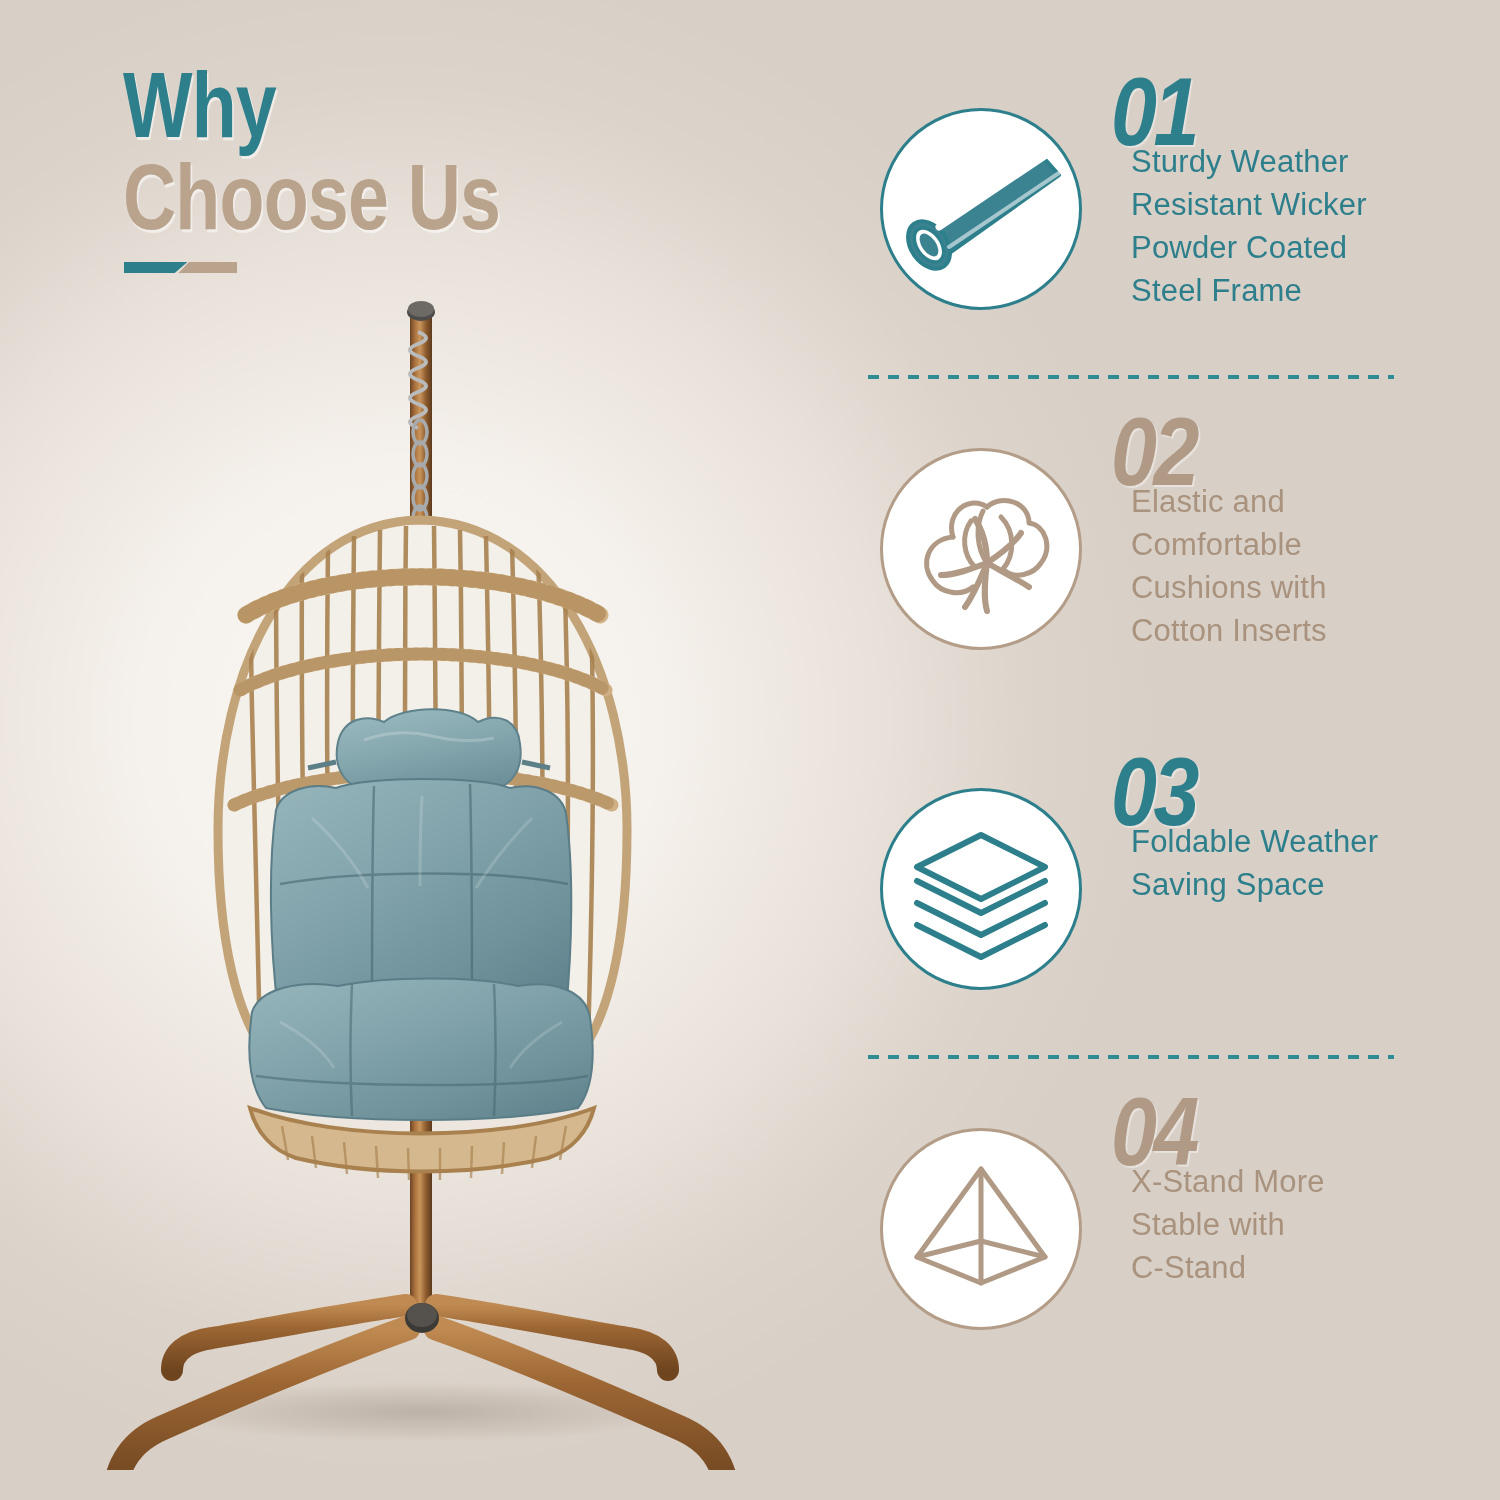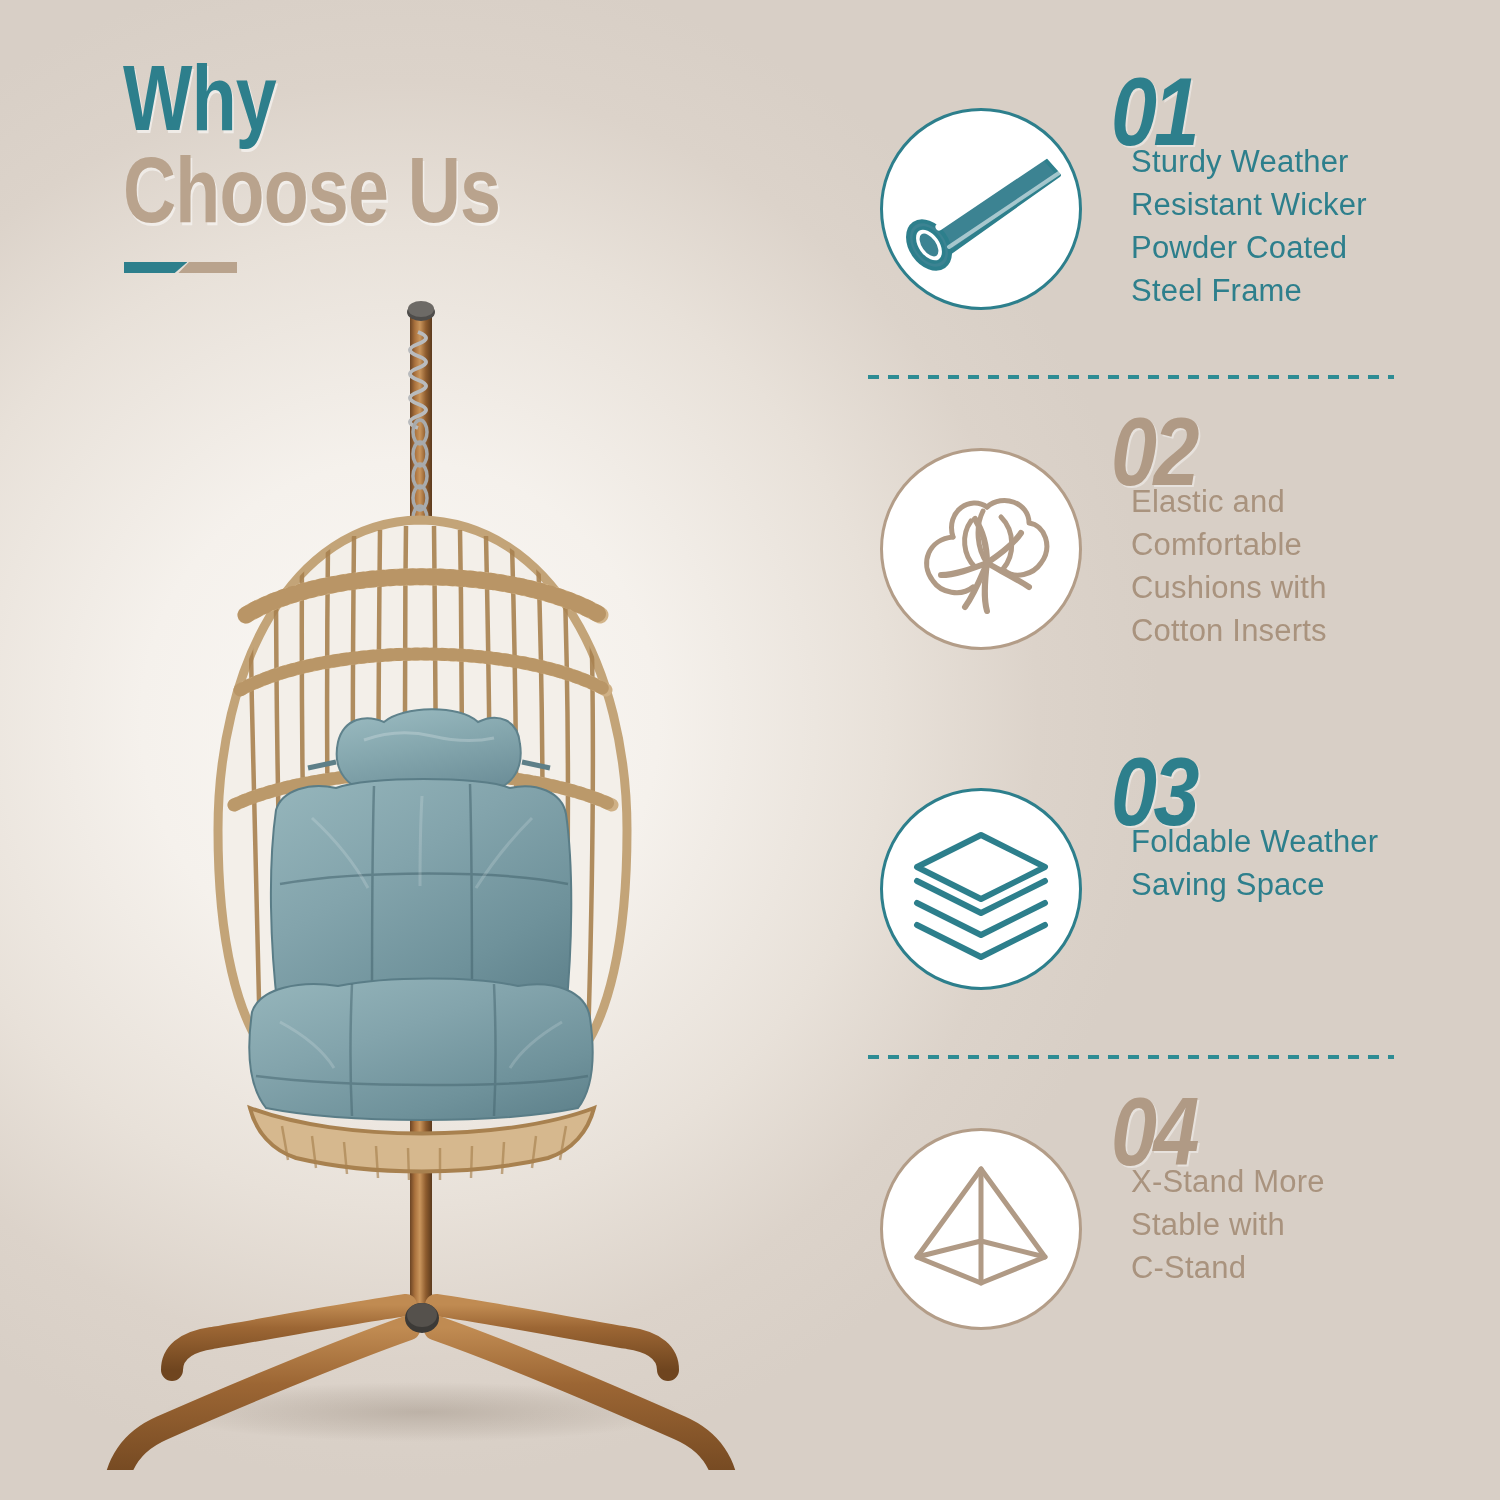--- a/index.html
+++ b/index.html
@@ -21,21 +21,21 @@
     background:
       radial-gradient(ellipse 760px 760px at 400px 720px, #faf8f5 0%, #f5f1ec 34%, #e8e1d9 64%, #dcd3ca 84%, #d8cfc6 100%),
       linear-gradient(135deg, #dbd2c9 0%, #ded5cc 45%, #d9d0c7 100%);
     overflow: hidden;
   }
 
   
   .heading-block {
     position: absolute;
     left: 123px;
-    top: 55px;
+    top: 62px;
     width: 560px;
   }
   .heading-line {
     font-family: "Liberation Sans Narrow", "Liberation Sans", sans-serif;
     font-weight: bold;
     font-size: 86px;
     line-height: 0.94;
     letter-spacing: -1px;
     transform: scaleX(0.80);
     transform-origin: left center;

